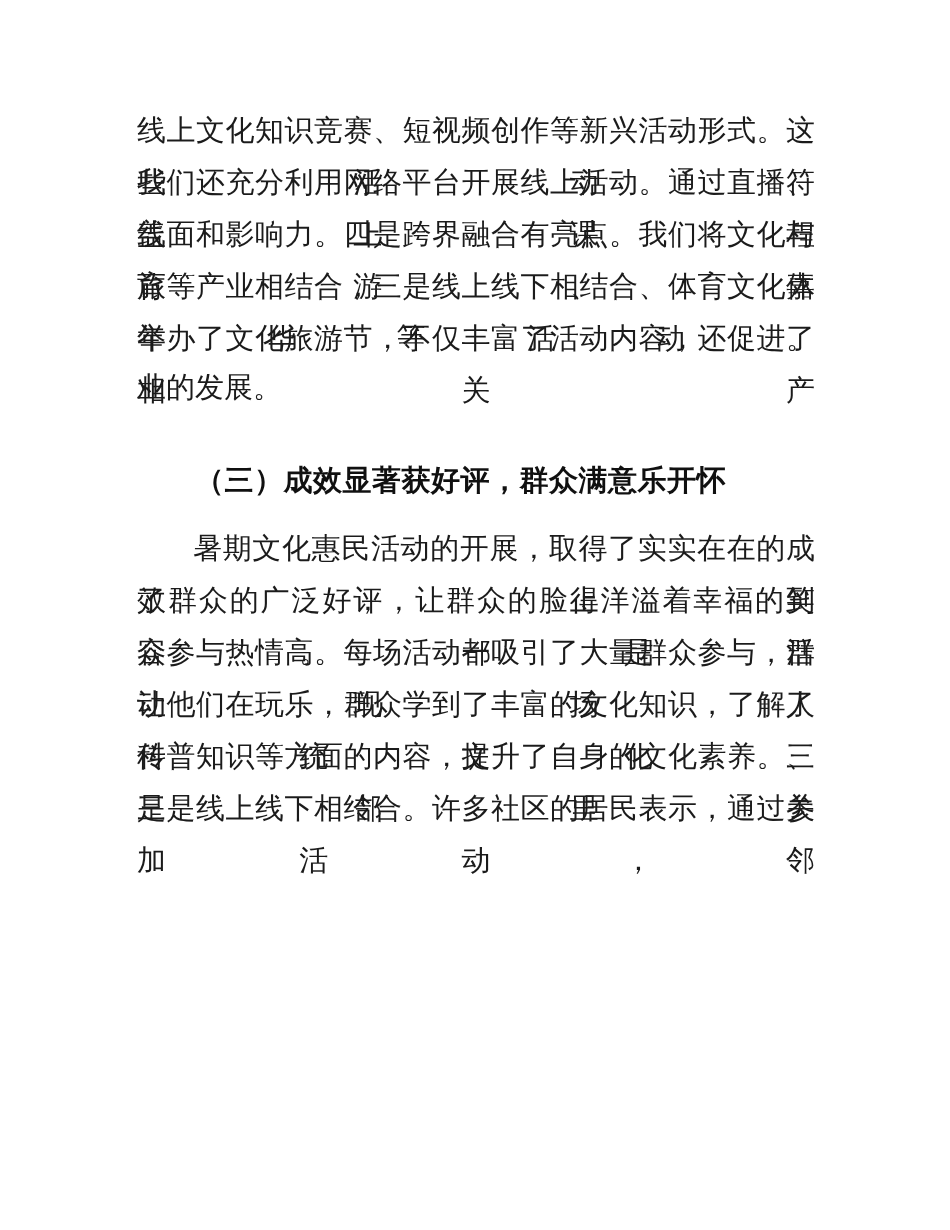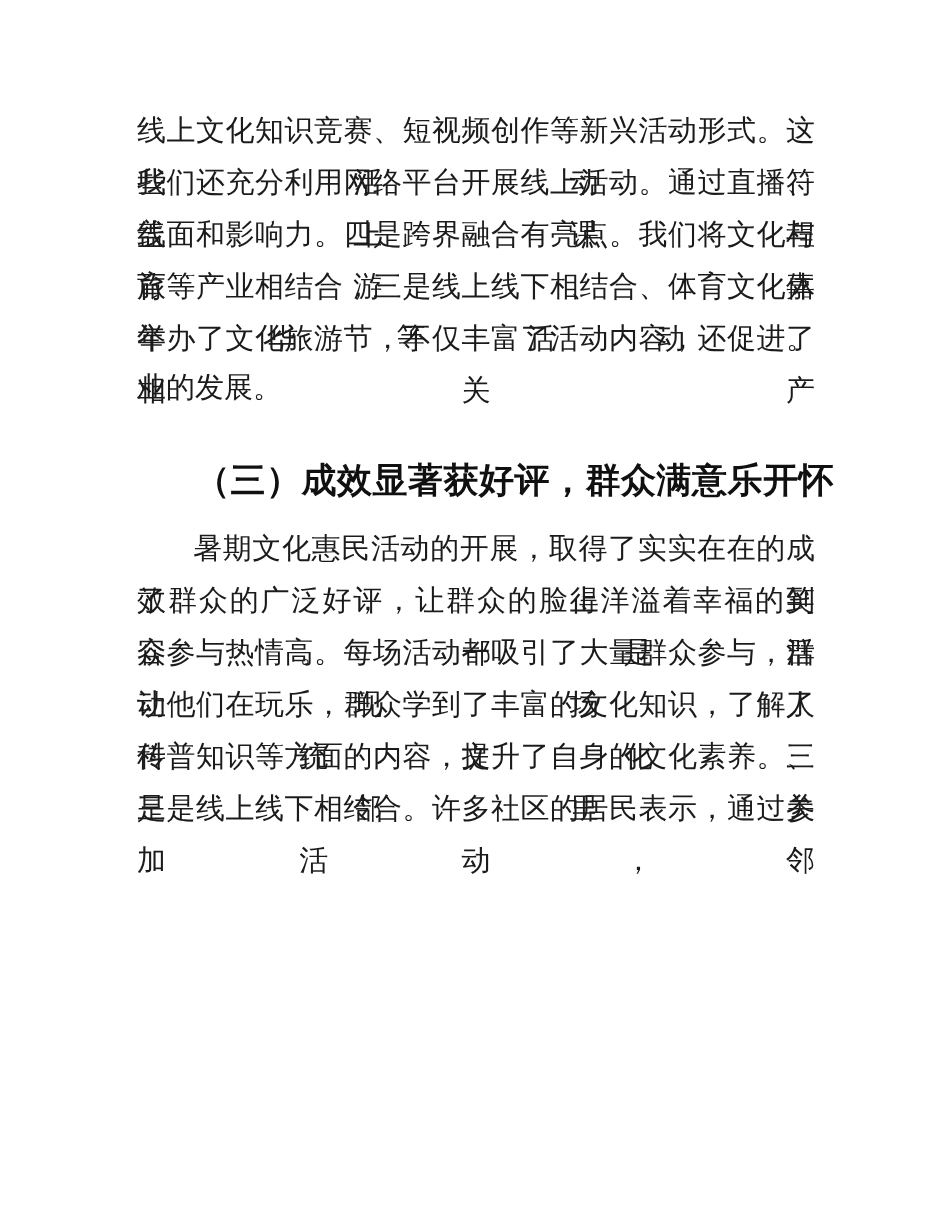--- a/index.html
+++ b/index.html
@@ -61,21 +61,21 @@
 
   .line.last {
     text-align: center;
     text-align-last: left;
     white-space: normal;
     font-family: Liberation Mono, monospace;
   }
 
   .heading {
     font-family: "Liberation Sans", "DejaVu Sans", sans-serif;
-    font-size: 35px;
+    font-size: 29px;
     font-weight: bold;
     line-height: 52px;
     color: #101010;
     text-indent: 58px;
     letter-spacing: 0.5px;
     margin: 0;
     height: 52px;
     white-space: pre;
   }
 

